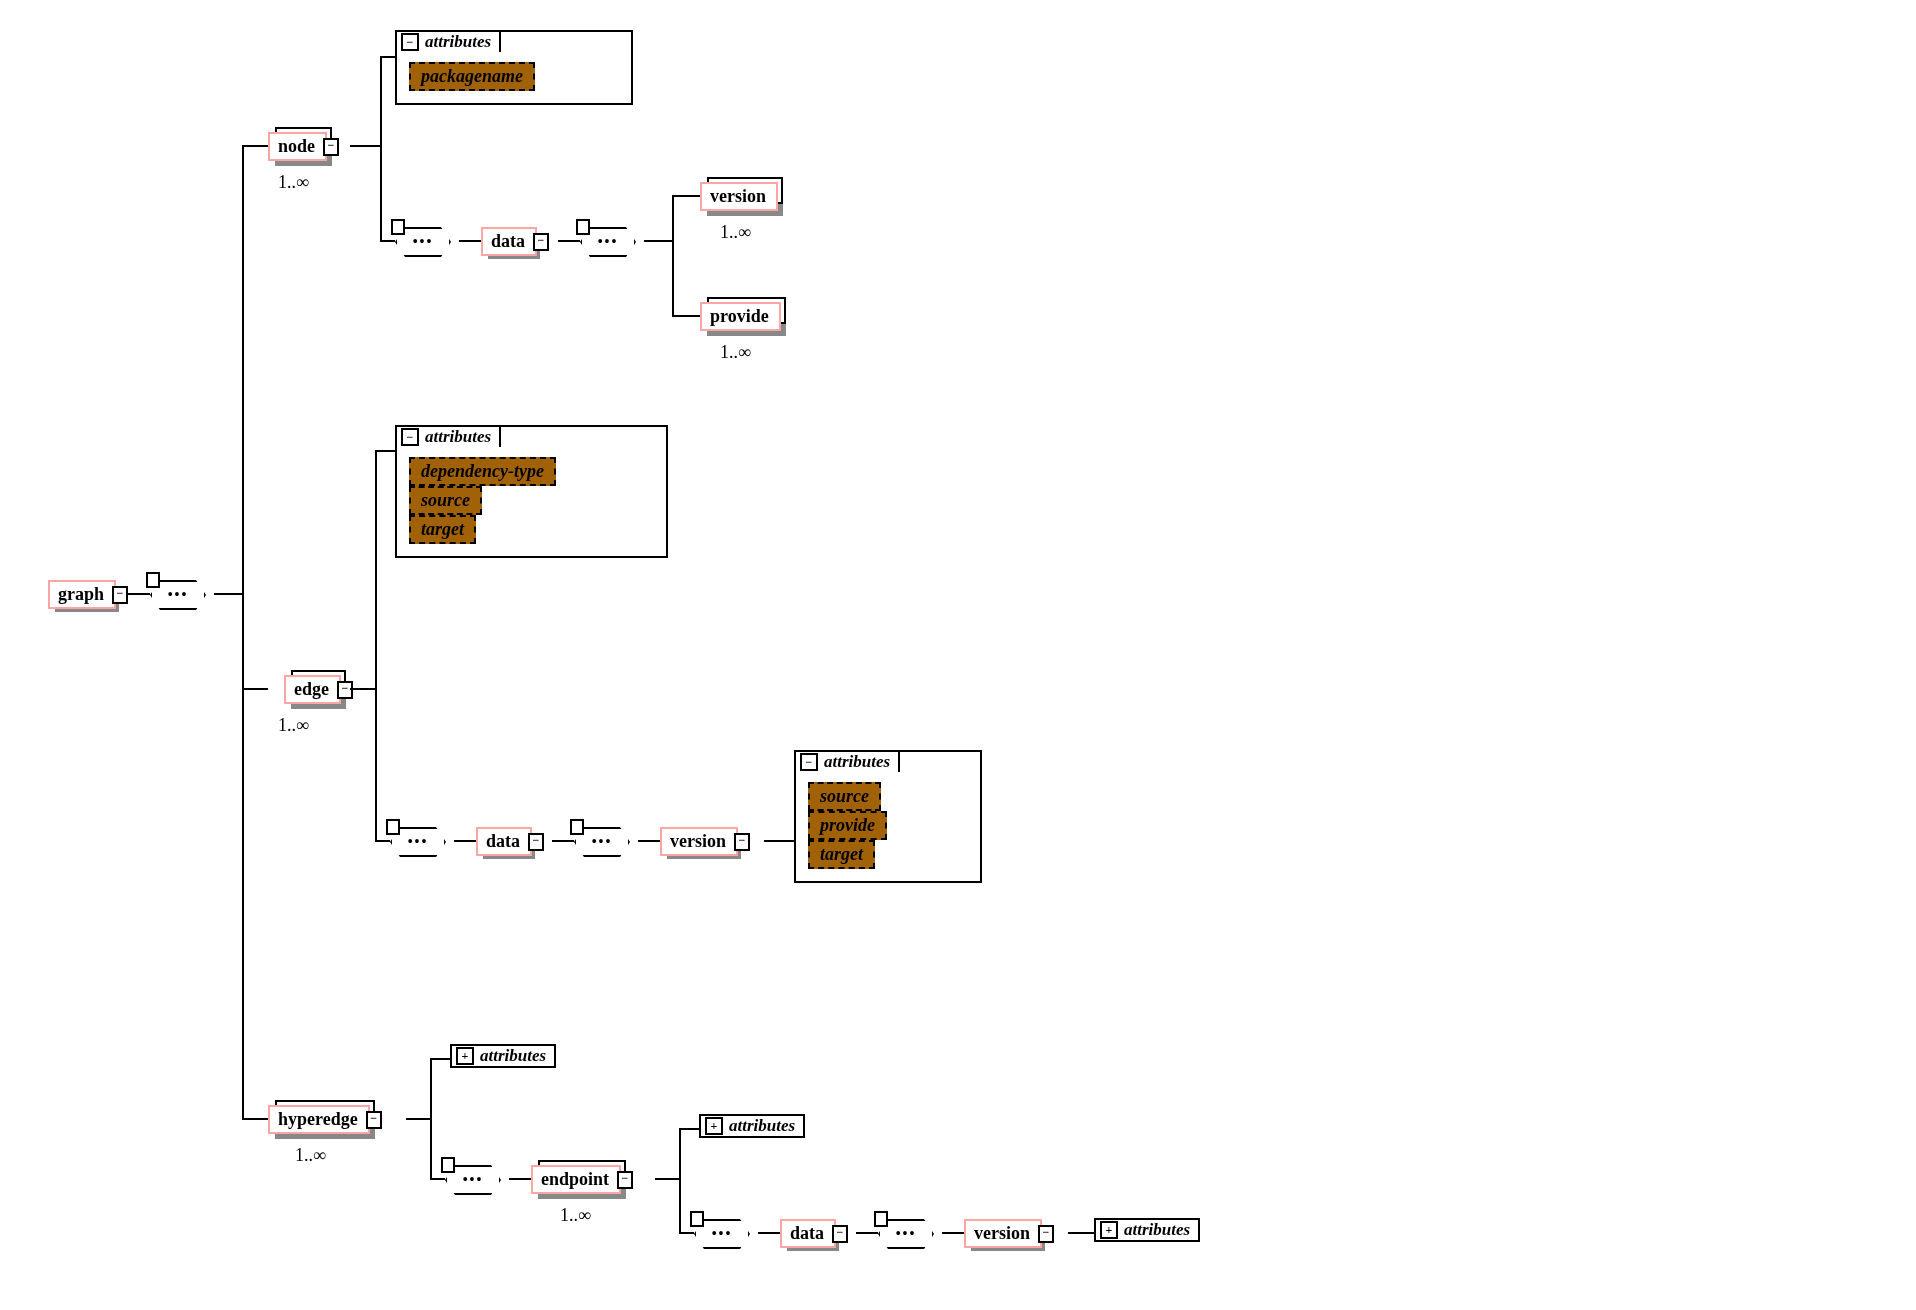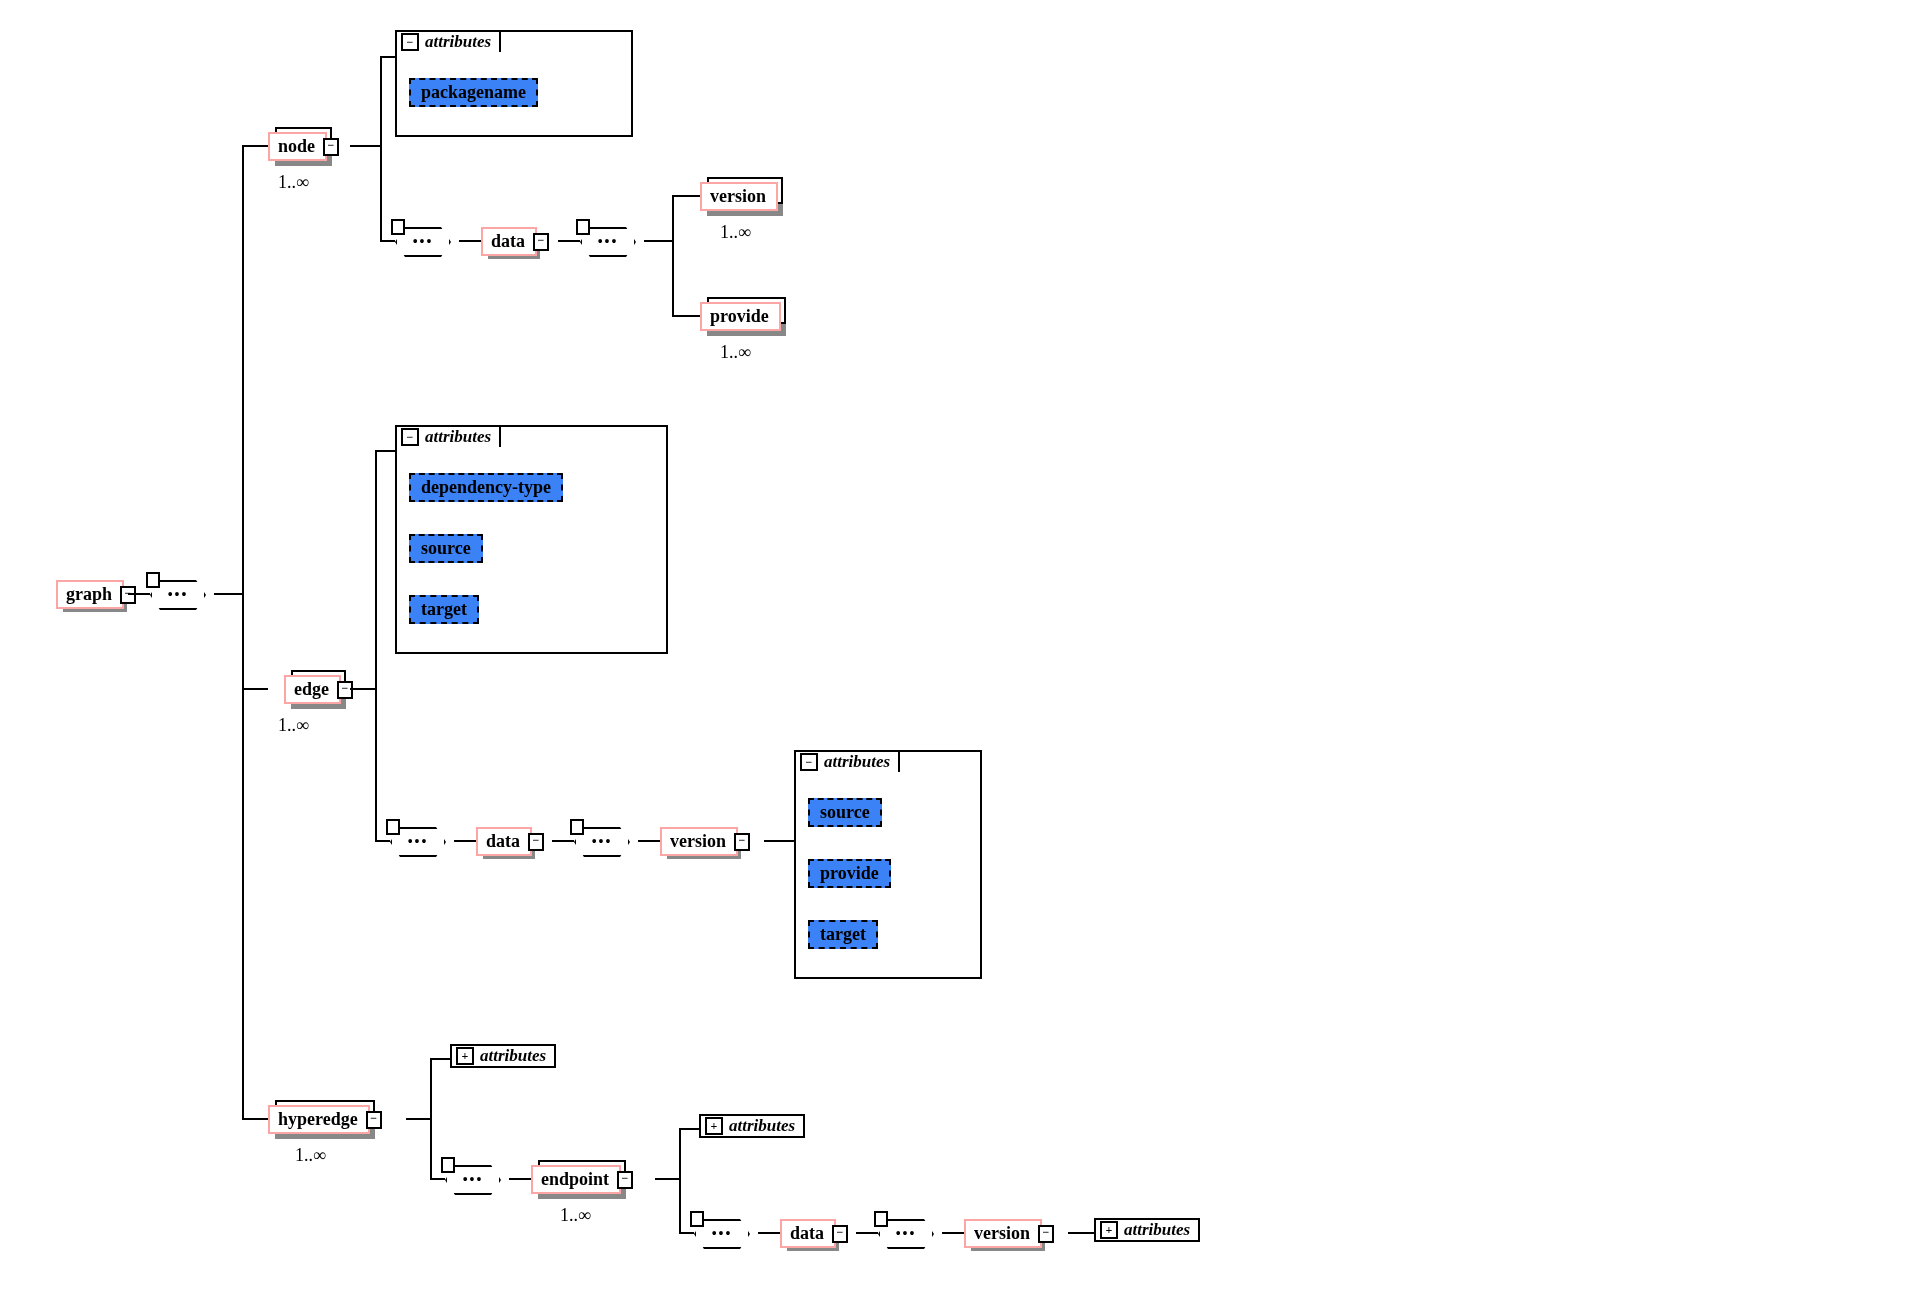--- a/index.html
+++ b/index.html
@@ -120,44 +120,45 @@
   .attrgroup.collapsed .head {
     position: static;
     border: 2px solid #000;
     display: inline-flex;
   }
   .attritem {
     border: 2px dashed #000;
     padding: 2px 10px;
     font-weight: bold;
     position: relative;
-    background: #3b82f6;
+    background: #a16207;
     display: inline-block;
-    margin: 16px 0;
+    margin: 0 0;
+    font-style: italic;
   }
   .attritem::after {
     content:"";
     position:absolute;
     left:4px; top:4px; right:-4px; bottom:-4px;
     background:#888; z-index:-1;
   }
   .card {
     position: absolute;
     font-size: 18px;
     font-family: "Times New Roman", serif;
   }
   .hline { position:absolute; height:2px; background:#000; }
   .vline { position:absolute; width:2px; background:#000; }
 </style>
 </head>
 <body>
 
 <div class="diagram">
 
-  <div class="elbox shadow" style="left:36px; top:560px;">
+  <div class="elbox shadow" style="left:28px; top:560px;">
     <span>graph</span>
     <span class="tab minus"></span>
   </div>
 
   <div class="seqwrap" style="left:130px; top:560px;">
     <div class="seq">•••</div>
     <span class="tab"></span>
   </div>
 
   <div class="hline" style="left:108px; top:573px; width:22px;"></div>

